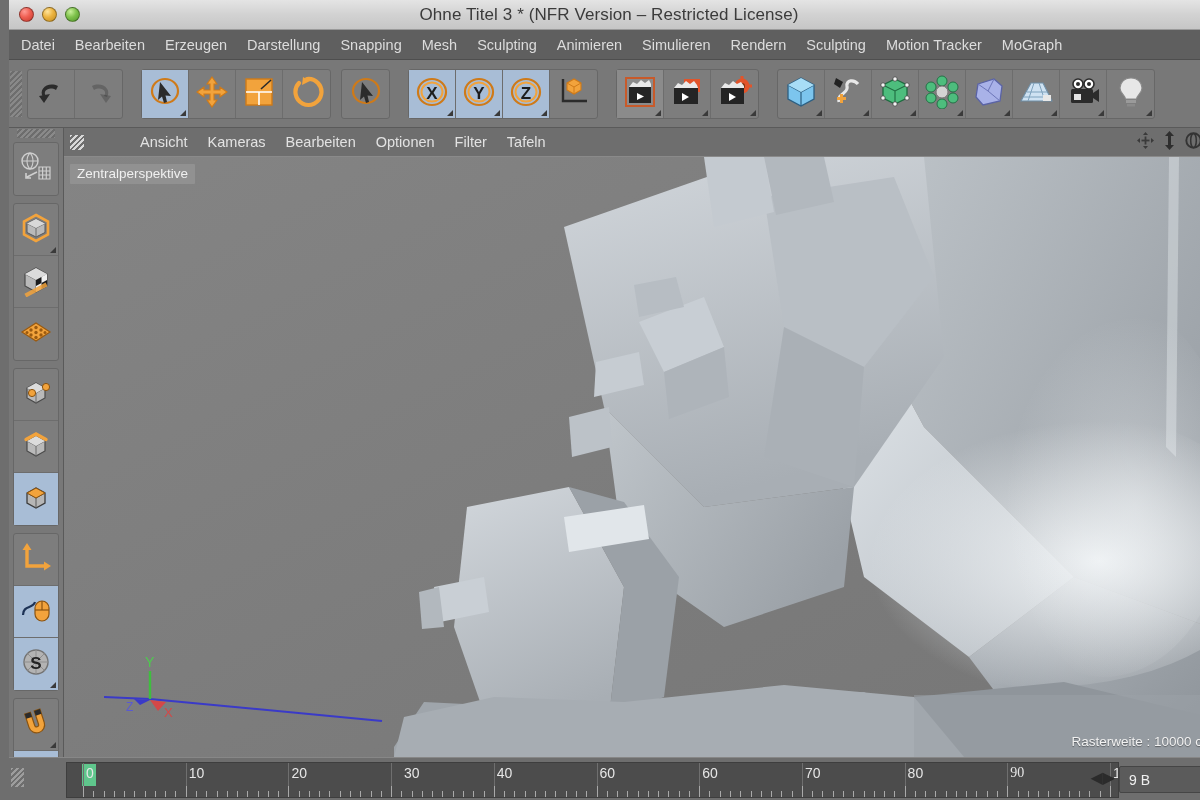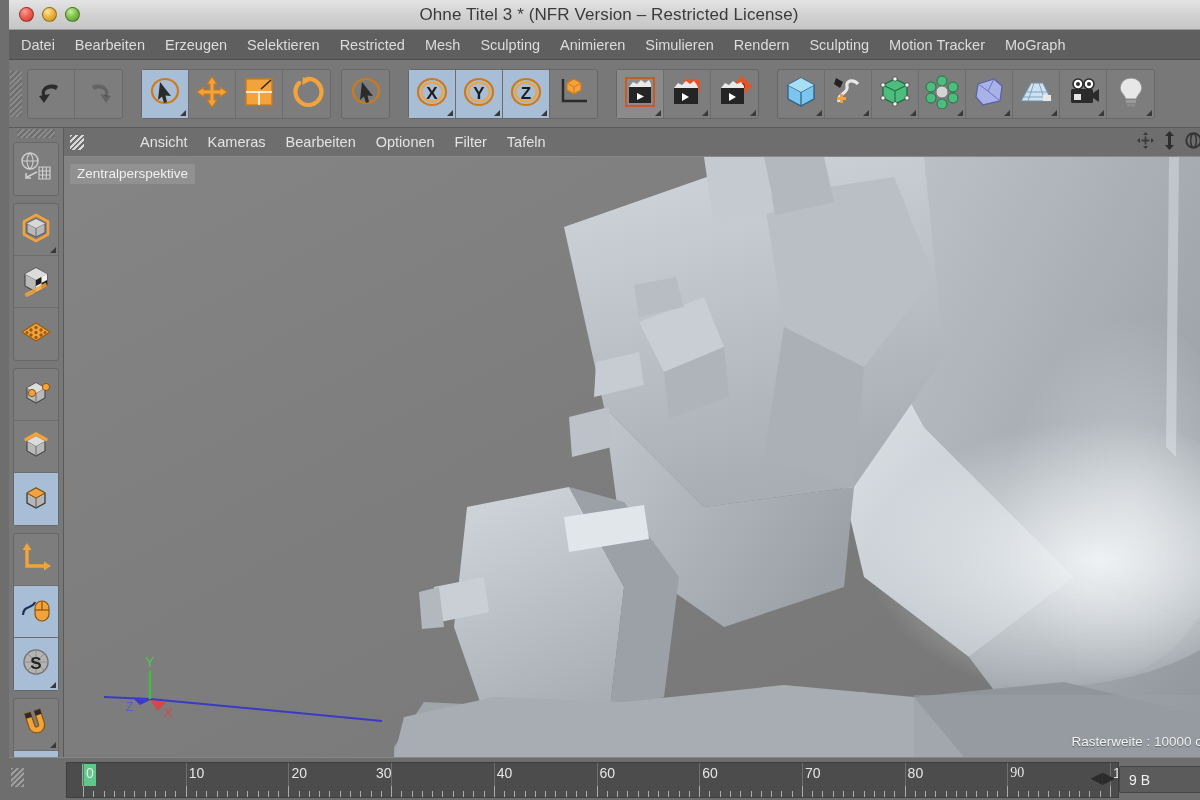--- a/index.html
+++ b/index.html
@@ -175,22 +175,22 @@
       <div class="light yellow"></div>
       <div class="light green"></div>
     </div>
     <div class="title-text">Ohne Titel 3 * (NFR Version – Restricted License)</div>
   </div>
 
   <div class="menubar" id="menubar">
       <div class="menu-item">Datei</div>
       <div class="menu-item">Bearbeiten</div>
       <div class="menu-item">Erzeugen</div>
-      <div class="menu-item">Selektieren</div>
-      <div class="menu-item">Restricted</div>
+      <div class="menu-item">Darstellung</div>
+      <div class="menu-item">Snapping</div>
       <div class="menu-item">Mesh</div>
       <div class="menu-item">Sculpting</div>
       <div class="menu-item">Animieren</div>
       <div class="menu-item">Simulieren</div>
       <div class="menu-item">Rendern</div>
       <div class="menu-item">Sculpting</div>
       <div class="menu-item">Motion Tracker</div>
       <div class="menu-item">MoGraph</div>
     </div>
 
@@ -791,21 +791,21 @@
         <div class="tl-tick" style="left: 991.65px; height: 6px;"></div>
         <div class="tl-tick" style="left: 1001.92px; height: 6px;"></div>
         <div class="tl-tick" style="left: 1012.19px; height: 6px;"></div>
         <div class="tl-tick" style="left: 1022.46px; height: 6px;"></div>
         <div class="tl-tick" style="left: 1032.73px; height: 6px;"></div>
         <div class="tl-major" style="left: 1043px; height: 23px;"></div>
         <div class="tl-tick" style="left: 1043px; height: 11px;"></div>
         <div class="tl-num" style="left: 19px;">0</div>
         <div class="tl-num" style="left: 121.7px;">10</div>
         <div class="tl-num" style="left: 224.4px;">20</div>
-        <div class="tl-num" style="left: 309px;">30</div>
+        <div class="tl-num" style="left: 337px;">30</div>
         <div class="tl-num" style="left: 429.8px;">40</div>
         <div class="tl-num" style="left: 532.5px;">60</div>
         <div class="tl-num" style="left: 635.2px;">60</div>
         <div class="tl-num" style="left: 737.9px;">70</div>
         <div class="tl-num" style="left: 840.6px;">80</div>
         <div class="tl-num" style="left: 943.3px; font-family: Liberation Serif, serif;">90</div>
         <div class="tl-num" style="left: 1046px;">100</div>
       </div>
     <div class="tl-arrow">◀▶</div>
     <div class="tl-field">9 B</div>

